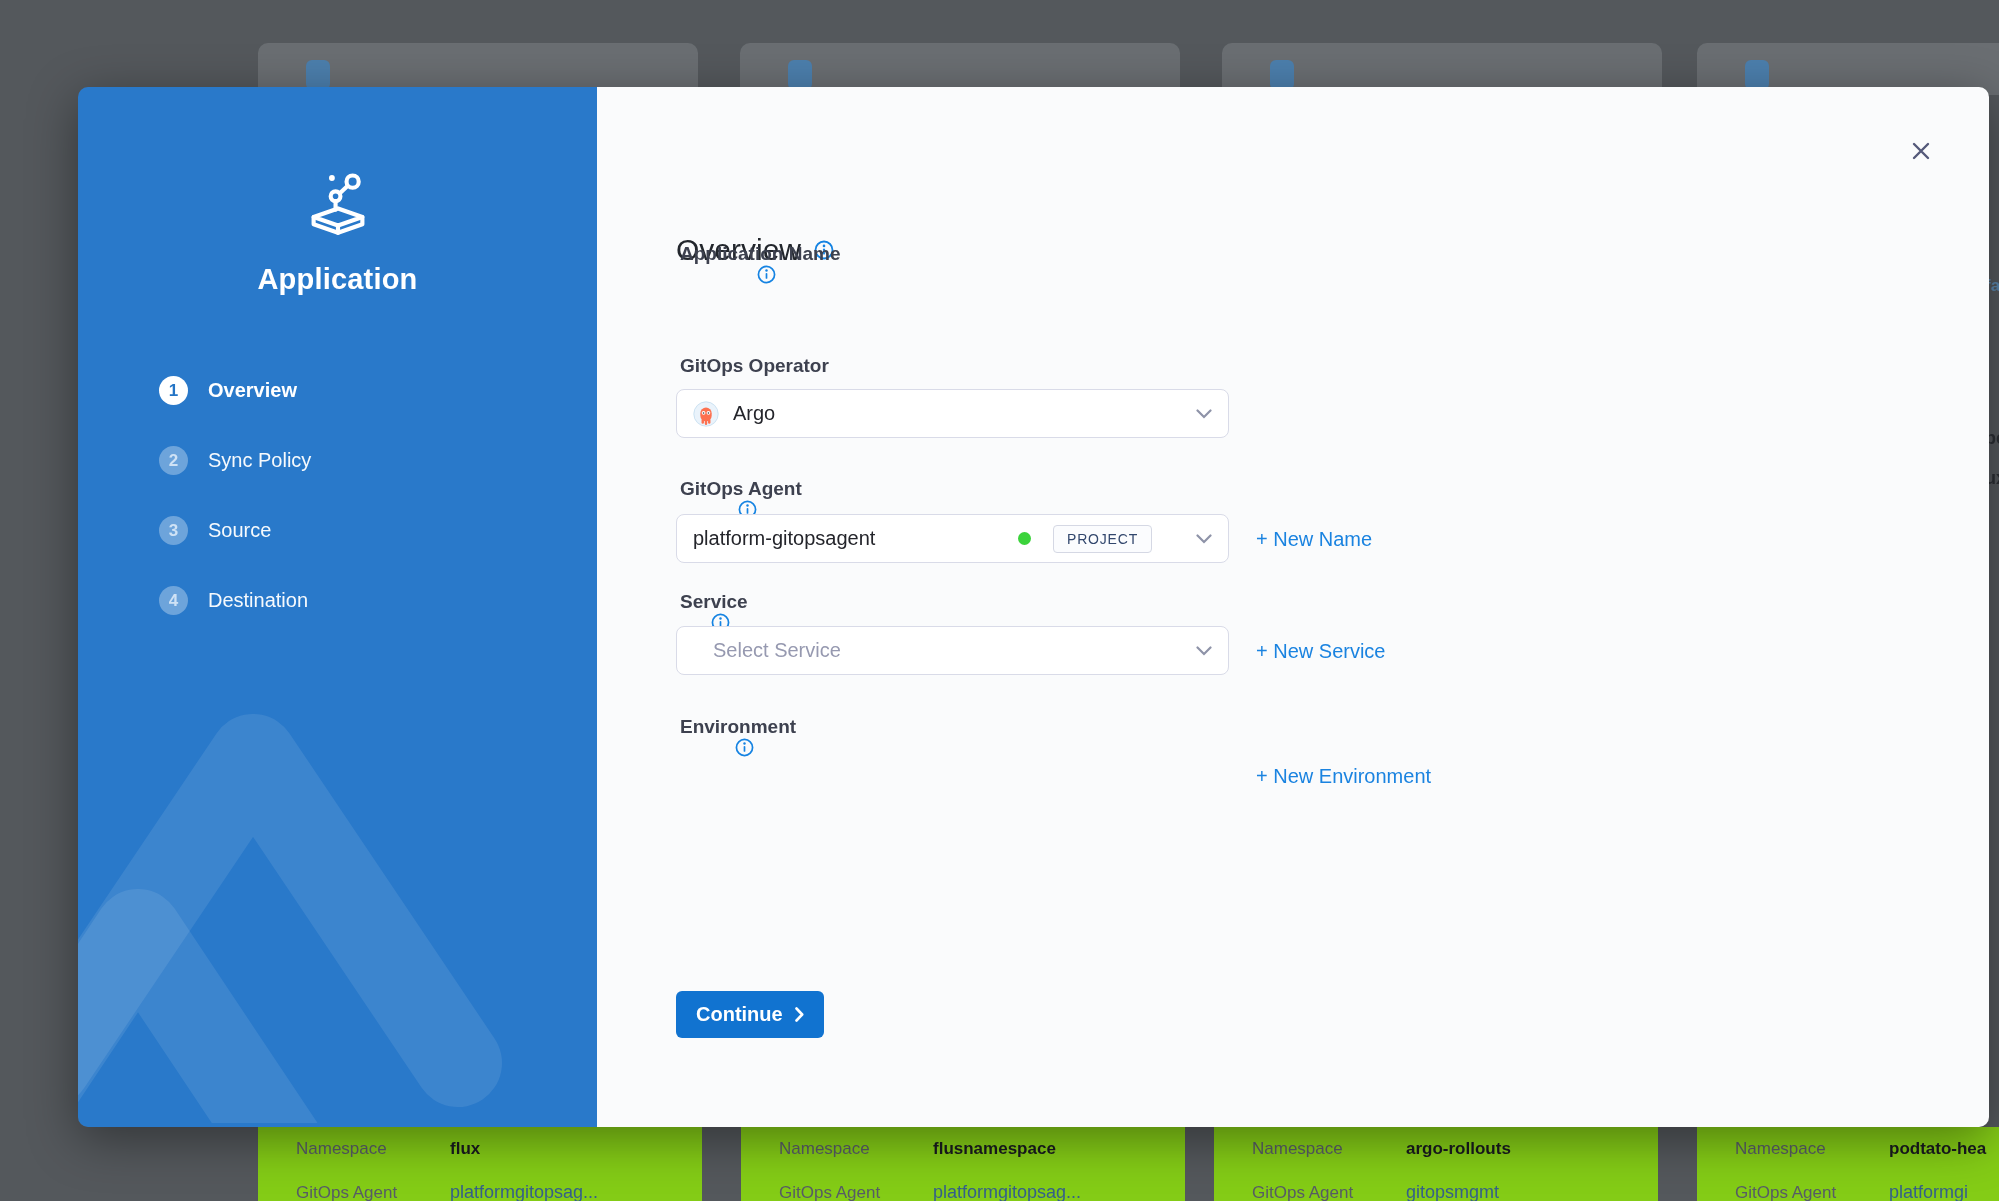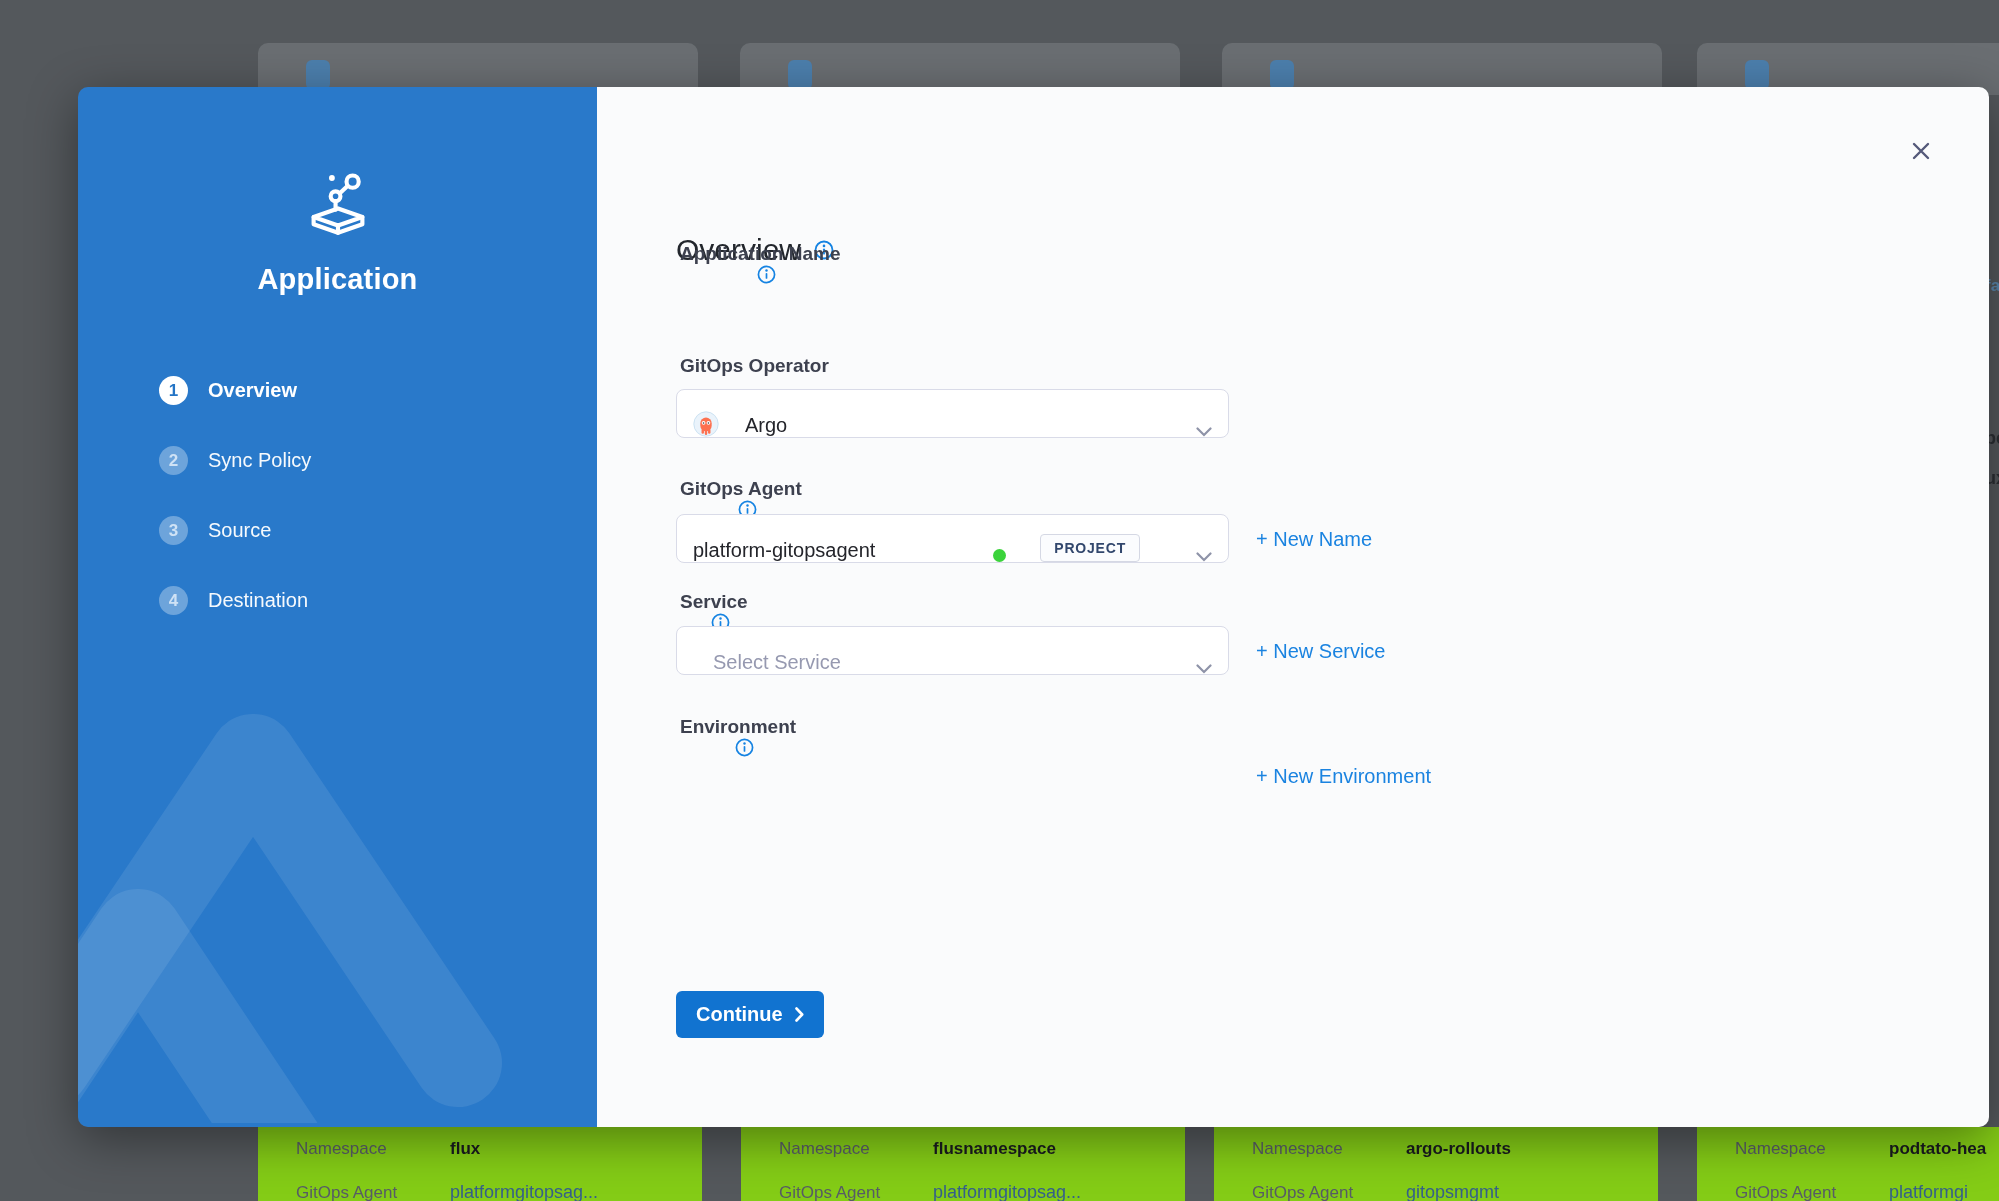--- a/index.html
+++ b/index.html
@@ -81,30 +81,30 @@
   }
   .text-input {
     position:absolute; left:79px; width:555px; height:49px;
     background:#fff; border:1px solid #d9dbe8; border-radius:8px;
     padding:0 16px; font-size:20px; color:#25262e;
     font-family:"Liberation Sans", sans-serif; outline:none;
   }
   .select-box {
     position:absolute; left:79px; width:553px; height:49px;
     background:#fff; border:1px solid #d9dbe8; border-radius:8px;
-    display:flex; align-items:flex-end; padding:0 16px; cursor:pointer;gap:12px;
+    display:flex; align-items:center; padding:10px 16px; cursor:pointer;
   }
   .select-value { font-size:20px; color:#24252b; }
   .select-placeholder { font-size:20px; color:#9699b0;margin-left:20px; }
   .chevron { margin-left:auto; flex:0 0 auto; display:flex; }
   .argo-glyph { margin-right:14px; display:flex; }
   .status-dot { width:13px; height:13px; border-radius:50%; background:#3bd33b; margin-left:auto; }
   .scope-badge {
     margin-left:22px; padding:5px 13px; border:1px solid #d5d8e4; border-radius:4px;
-    background:#fbfcfe; color:#32476d; font-size:14px; font-weight:700; letter-spacing:.8px;
+    background:#fbfcfe; color:#32476d; font-size:14px; font-weight:400; letter-spacing:.8px;
   }
   .scope-badge + .chevron { margin-left:44px; }
   .new-link {
     position:absolute; left:659px; transform:translateY(-50%);
     font-size:20px; font-weight:500; color:#1a83e0; cursor:pointer; white-space:nowrap;
   }
   .continue-btn {
     position:absolute; left:79px; top:904px; height:47px; padding:0 20px;
     background:#1173d0; border:none; border-radius:6px; cursor:pointer;
     display:inline-flex; align-items:center; gap:12px;

